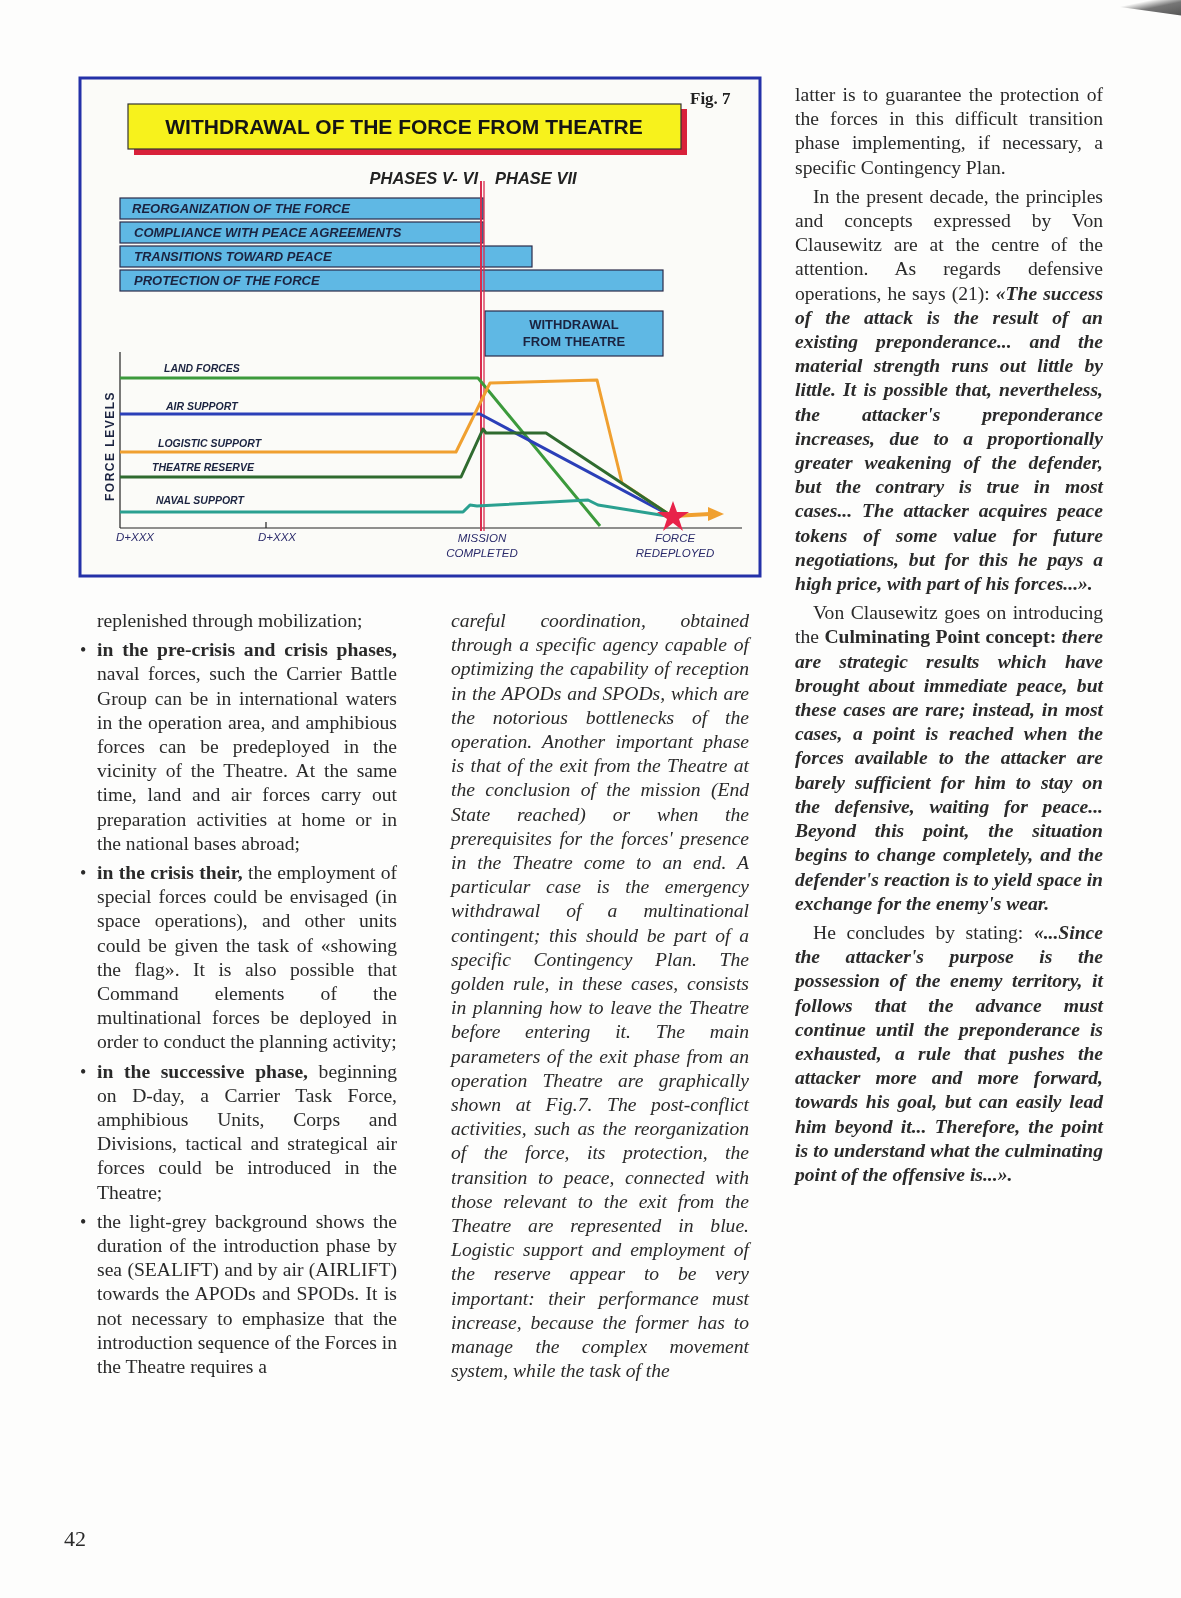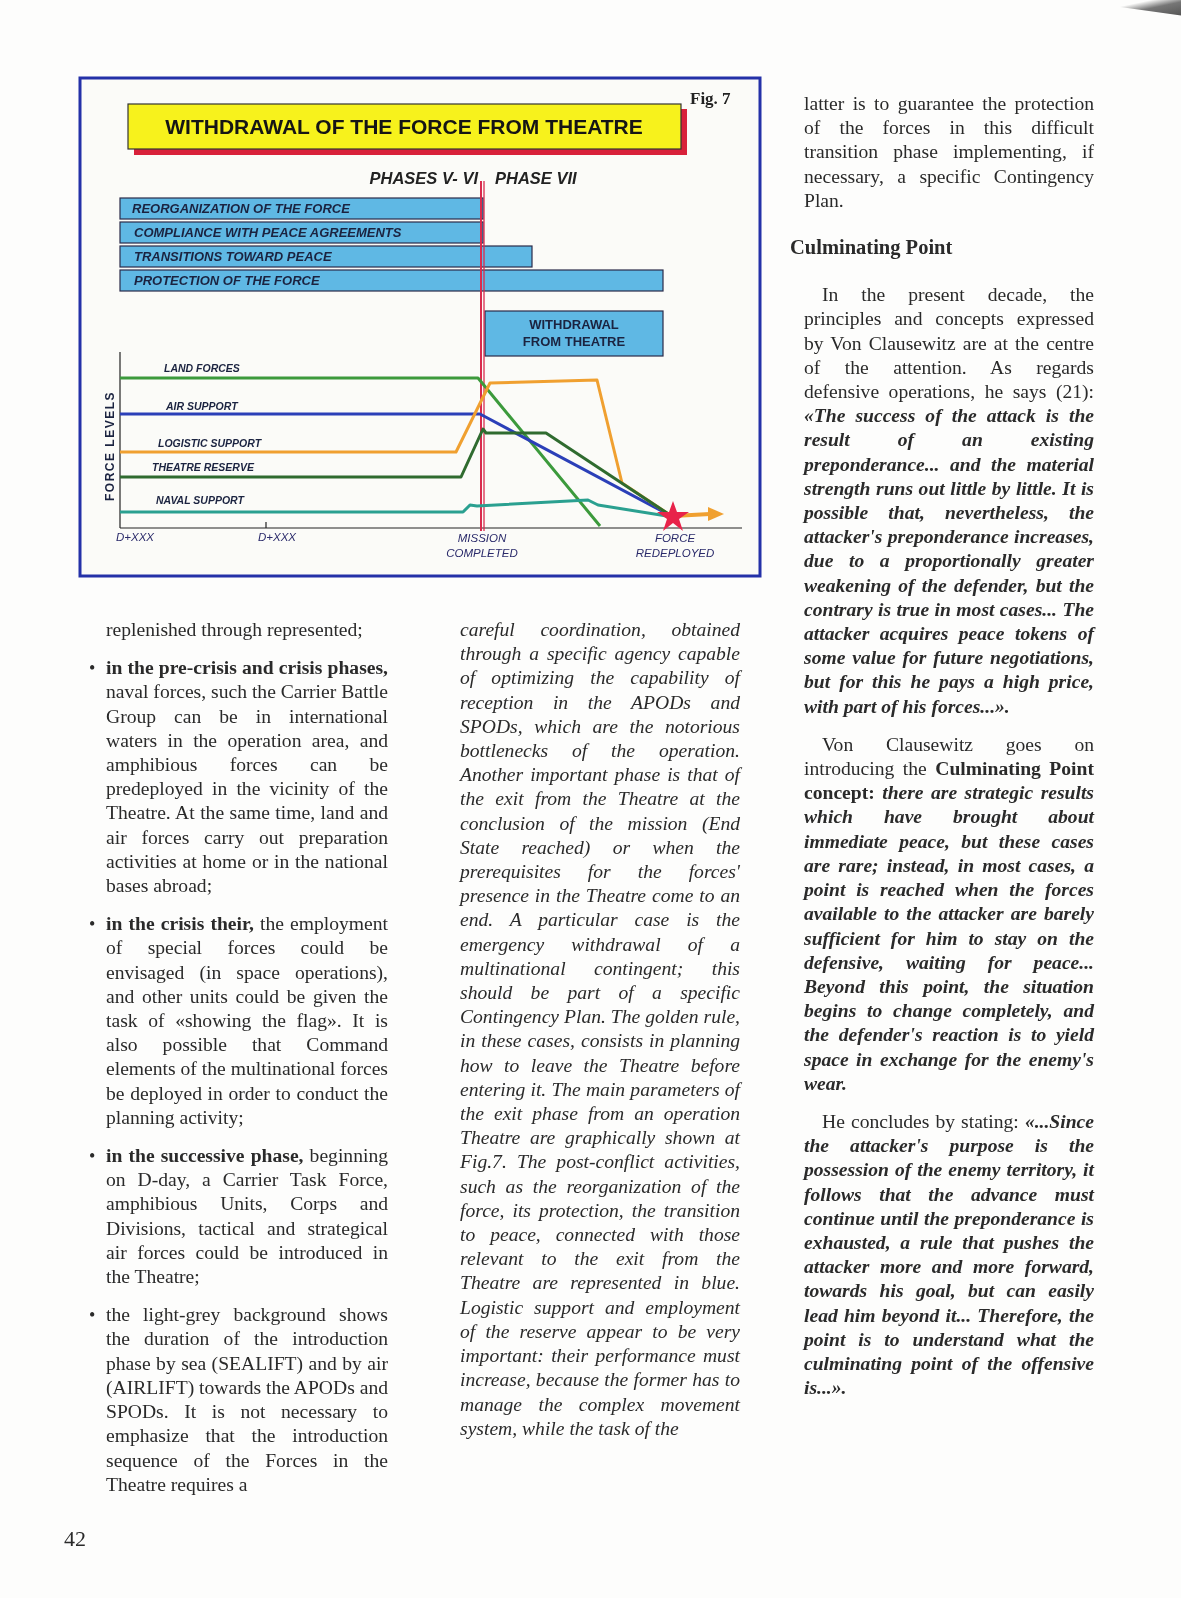--- a/index.html
+++ b/index.html
@@ -12,21 +12,21 @@
     background:linear-gradient(160deg, transparent 40%, #555 60%, #222 100%);
     transform:rotate(8deg); opacity:.8;
   }
   .figure { position:absolute; left:78px; top:76px; width:684px; height:414px; }
   .figure svg { display:block; }
   .chart-font { font-family:"Liberation Sans","DejaVu Sans",sans-serif; }
   .col {
     position:absolute; font-size:19.6px; line-height:24.2px; text-align:justify;
     hyphens:none;
   }
-  .col p { margin:14px; }
+  .col p { margin:5px; }
   .col-1 { left:92px; top:604px; width:310px; }
   .col-2 { left:446px; top:604px; width:308px;font-style:italic; }
   .col-3 { left:790px; top:78px; width:318px; }
   .bullet { position:relative; padding-left:0; }
   .bullet-dot { position:absolute; left:-17px; top:0; font-size:18px; }
   .indent { text-indent:18px; }
   .heading { font-weight:bold; font-size:20.5px; margin:22px 0 24px 0 !important; text-align:left; }
   em, .ital { font-style:italic;font-weight:bold; }
   .page-number { position:absolute; left:64px; top:1526px; font-size:22px; }
 </style>
@@ -98,40 +98,39 @@
       <text x="180" y="465">D+XXX</text>
       <text x="404" y="466" text-anchor="middle">MISSION</text>
       <text x="404" y="481" text-anchor="middle">COMPLETED</text>
       <text x="597" y="466" text-anchor="middle">FORCE</text>
       <text x="597" y="481" text-anchor="middle">REDEPLOYED</text>
     </g>
   </svg>
 </div>
 
 <div class="col col-1">
-  <p>replenished through represented;</p>
+  <p>replenished through mobilization;</p>
   <p class="bullet">
     <span class="bullet-dot">•</span><b>in the pre-crisis and crisis phases,</b><span> naval forces, such the Carrier Battle Group can be in international waters in the operation area, and amphibious forces can be predeployed in the vicinity of the Theatre. At the same time, land and air forces carry out preparation activities at home or in the national bases abroad;</span>
   </p>
   <p class="bullet">
     <span class="bullet-dot">•</span><b>in the crisis their,</b><span> the employment of special forces could be envisaged (in space operations), and other units could be given the task of «showing the flag». It is also possible that Command elements of the multinational forces be deployed in order to conduct the planning activity;</span>
   </p>
   <p class="bullet">
     <span class="bullet-dot">•</span><b>in the successive phase,</b><span> beginning on D-day, a Carrier Task Force, amphibious Units, Corps and Divisions, tactical and strategical air forces could be introduced in the Theatre;</span>
   </p>
   <p class="bullet">
     <span class="bullet-dot">•</span><span>the light-grey background shows the duration of the introduction phase by sea (SEALIFT) and by air (AIRLIFT) towards the APODs and SPODs. It is not necessary to emphasize that the introduction sequence of the Forces in the Theatre requires a</span>
   </p>
 </div>
 
 <div class="col col-2">
   <p>careful coordination, obtained through a specific agency capable of optimizing the capability of reception in the APODs and SPODs, which are the notorious bottlenecks of the operation. Another important phase is that of the exit from the Theatre at the conclusion of the mission (End State reached) or when the prerequisites for the forces' presence in the Theatre come to an end. A particular case is the emergency withdrawal of a multinational contingent; this should be part of a specific Contingency Plan. The golden rule, in these cases, consists in planning how to leave the Theatre before entering it. The main parameters of the exit phase from an operation Theatre are graphically shown at Fig.7. The post-conflict activities, such as the reorganization of the force, its protection, the transition to peace, connected with those relevant to the exit from the Theatre are represented in blue. Logistic support and employment of the reserve appear to be very important: their performance must increase, because the former has to manage the complex movement system, while the task of the</p>
 </div>
 
 <div class="col col-3">
   <p>latter is to guarantee the protection of the forces in this difficult transition phase implementing, if necessary, a specific Contingency Plan.</p>
-  <p class="heading">Culminating Point</p>
   <p class="indent"><span>In the present decade, the principles and concepts expressed by Von Clausewitz are at the centre of the attention. As regards defensive operations, he says (21): </span><em>«The success of the attack is the result of an existing preponderance... and the material strength runs out little by little. It is possible that, nevertheless, the attacker's preponderance increases, due to a proportionally greater weakening of the defender, but the contrary is true in most cases... The attacker acquires peace tokens of some value for future negotiations, but for this he pays a high price, with part of his forces...».</em></p>
   <p class="indent"><span>Von Clausewitz goes on introducing the </span><b>Culminating Point concept:</b><em> there are strategic results which have brought about immediate peace, but these cases are rare; instead, in most cases, a point is reached when the forces available to the attacker are barely sufficient for him to stay on the defensive, waiting for peace... Beyond this point, the situation begins to change completely, and the defender's reaction is to yield space in exchange for the enemy's wear.</em></p>
   <p class="indent"><span>He concludes by stating: </span><em>«...Since the attacker's purpose is the possession of the enemy territory, it follows that the advance must continue until the preponderance is exhausted, a rule that pushes the attacker more and more forward, towards his goal, but can easily lead him beyond it... Therefore, the point is to understand what the culminating point of the offensive is...».</em></p>
 </div>
 
 <div class="page-number">42</div>
 
 </body></html>

